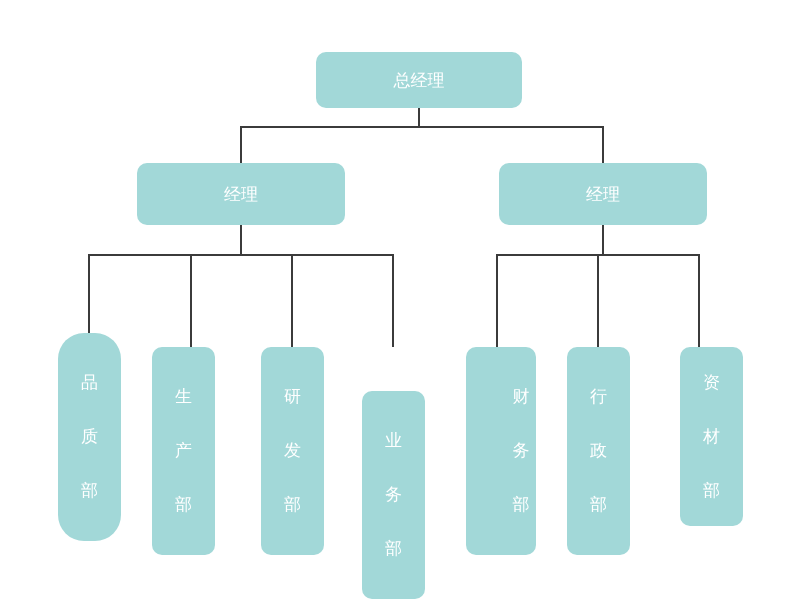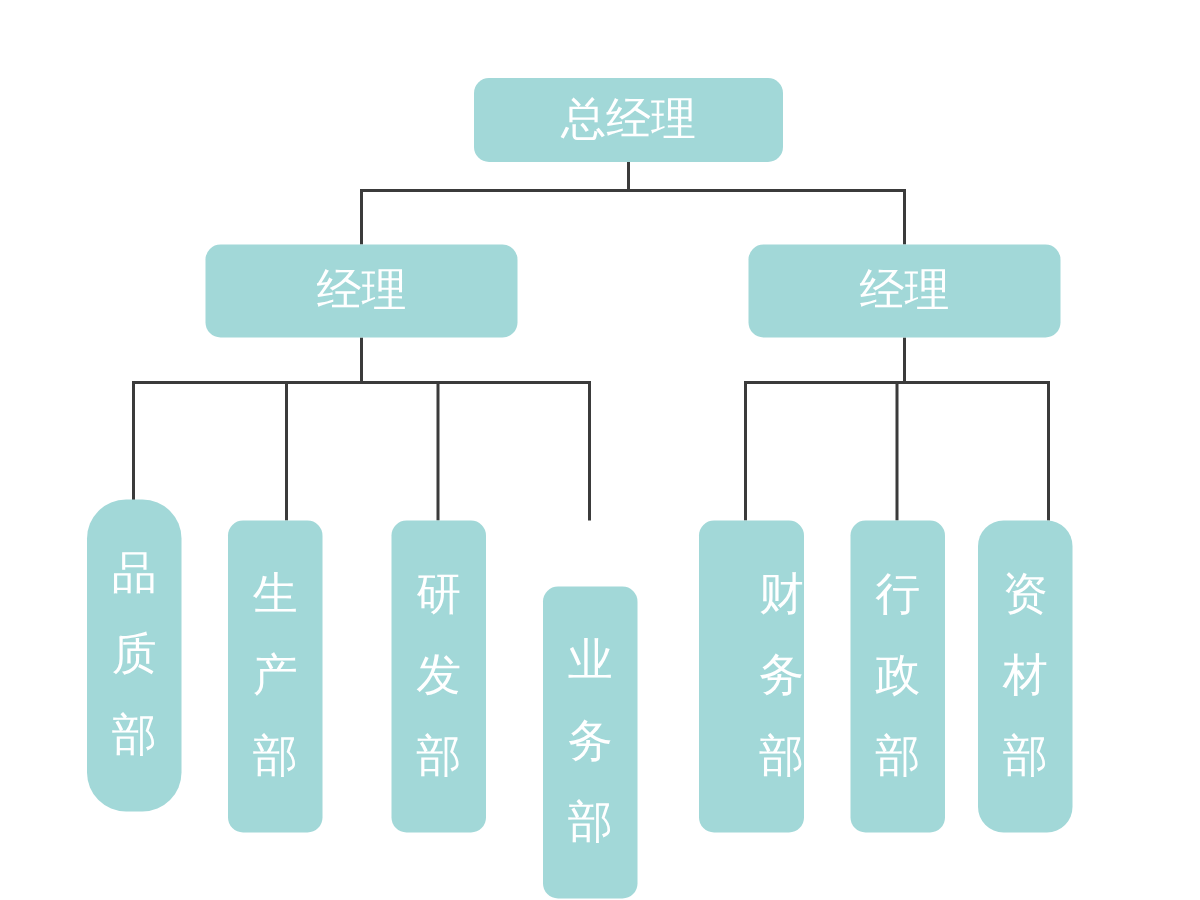--- a/index.html
+++ b/index.html
@@ -17,21 +17,21 @@
   .node {
     position: absolute;
     background: var(--node-fill, #a2d8d8);
     border-radius: 10px;
     display: flex;
     align-items: center;
     justify-content: center;
     color: var(--node-text, #ffffff);
   }
   .node .lbl {
-    font-size: 30px;
+    font-size: 17px;
     line-height: 1;
     white-space: nowrap;
   }
   .node.dept .lbl {
     width: 30px;
     white-space: normal;
     word-break: break-all;
     line-height: 54px;
     text-align: center;
   }
@@ -85,17 +85,17 @@
   </div>
   <div class="node dept" style="left:362px; top:347px; width:63px; height:208px;margin-top:44px;">
     <span class="lbl">业务部</span>
   </div>
   <div class="node dept" style="left:466px; top:347px; width:70px; height:208px;justify-content:flex-end;">
     <span class="lbl">财务部</span>
   </div>
   <div class="node dept" style="left:567px; top:347px; width:63px; height:208px;">
     <span class="lbl">行政部</span>
   </div>
-  <div class="node dept" style="left:652px; top:347px; width:63px; height:208px;border-radius:17px;">
+  <div class="node dept" style="left:680px; top:347px; width:63px; height:179px;">
     <span class="lbl">资材部</span>
   </div>
 
 </div>
 
 </body></html>

